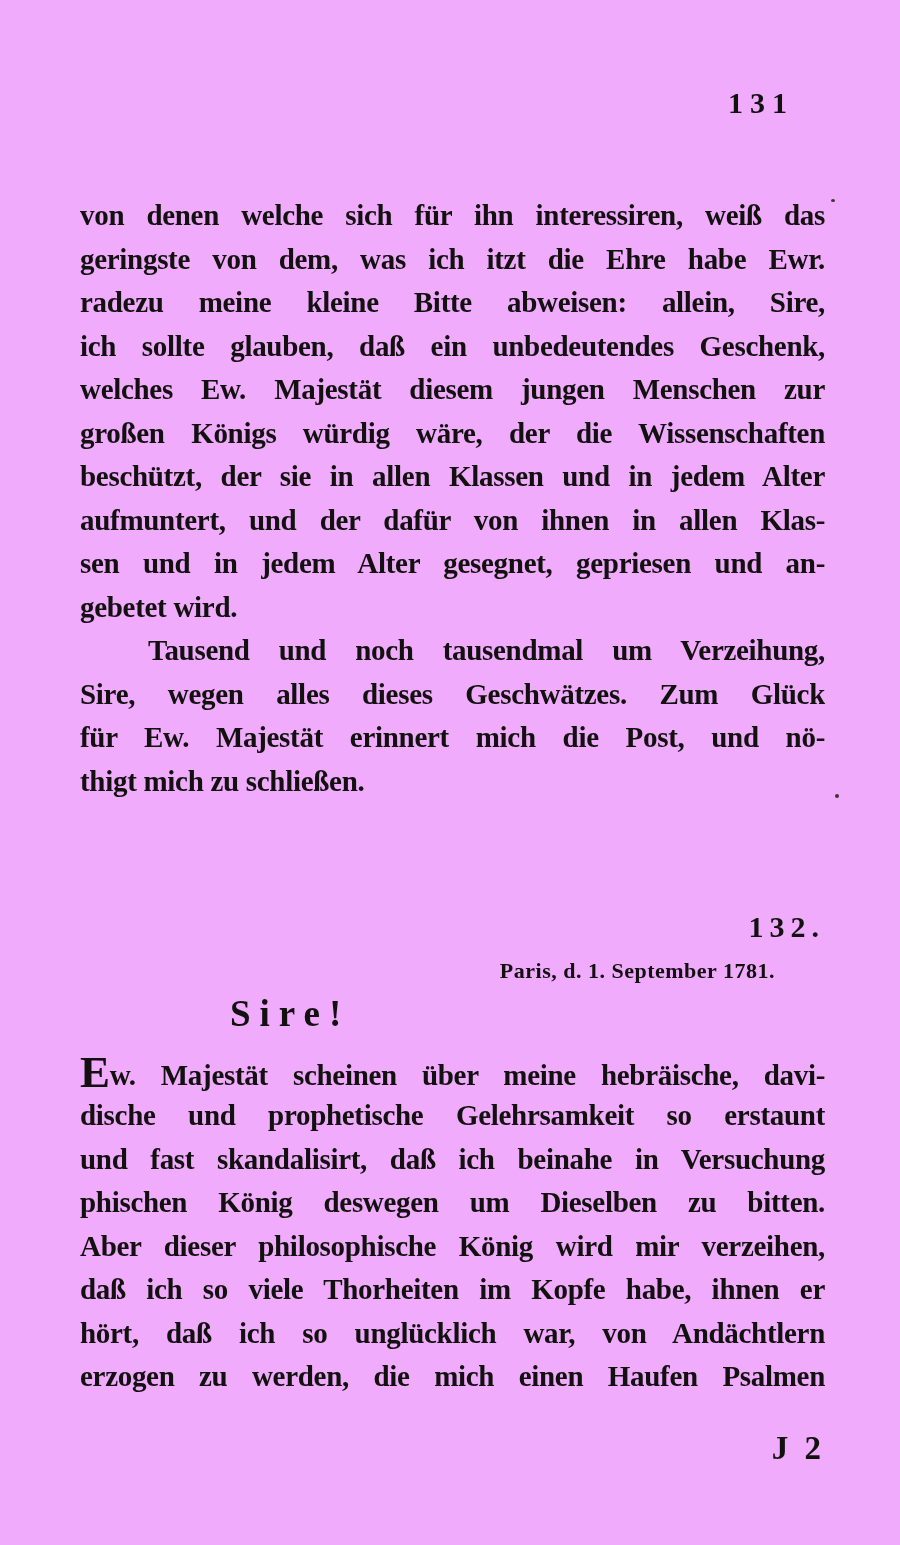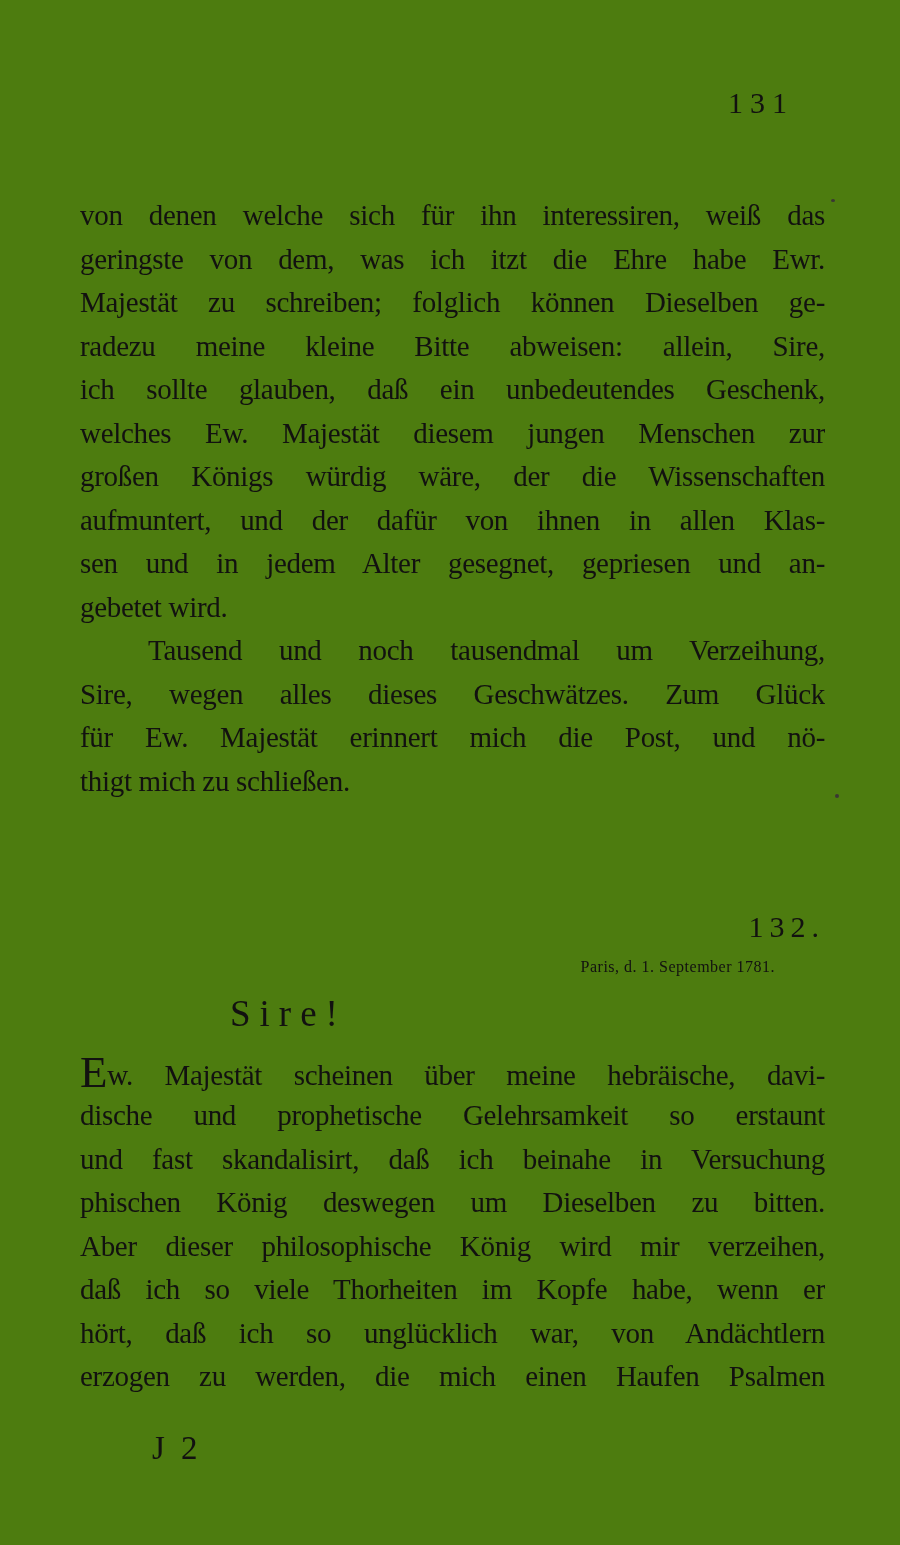--- a/index.html
+++ b/index.html
@@ -5,24 +5,24 @@
   html, body {
     margin: 0;
     padding: 0;
     background: #e8e6e0;
   }
   .page {
     position: relative;
     width: 900px;
     height: 1545px;
     margin: 0 auto;
-    background: #4d7c0f;
+    background: #f0abfc;
     color: #121110;
     font-family: "Liberation Serif", "DejaVu Serif", serif;
-    font-weight: 400;
+    font-weight: 700;
     overflow: hidden;
   }
   .pagenum {
     position: absolute;
     top: 86px;
     right: 106px;
     font-size: 30px;
     letter-spacing: 7px;
   }
   .textblock {
@@ -54,21 +54,21 @@
     letter-spacing: 6px;
   }
   .dateline {
     position: absolute;
     top: 958px;
     left: 80px;
     width: 745px;
     box-sizing: border-box;
     text-align: right;
     padding-right: 50px;
-    font-size: 16px;
+    font-size: 22px;
     letter-spacing: 0.5px;
   }
   .salutation {
     position: absolute;
     top: 992px;
     left: 230px;
     font-size: 37px;
     letter-spacing: 9px;
   }
   #opening-line {
@@ -82,21 +82,21 @@
     line-height: 43.5px;
     vertical-align: -2px;
   }
   .sigmark {
     position: absolute;
     top: 1430px;
     left: 80px;
     width: 745px;
     box-sizing: border-box;
     padding-left: 72px;
-    text-align: left;
+    text-align: right;
     font-size: 33px;
     letter-spacing: 4px;
   }
   .speck {
     position: absolute;
     background: #3a3733;
     border-radius: 50%;
   }
   #speck1 { left: 831px; top: 199px; width: 4px; height: 3px; }
   #speck2 { left: 835px; top: 794px; width: 4px; height: 4px; }
@@ -107,25 +107,25 @@
 <div class="page">
 
   <div class="pagenum">131</div>
 
   <div class="speck" id="speck1"></div>
   <div class="speck" id="speck2"></div>
 
   <div class="textblock" id="letter131">
       <div class="line">von denen welche sich für ihn interessiren, weiß das</div>
       <div class="line">geringste von dem, was ich itzt die Ehre habe Ewr.</div>
-      <div class="line">Majestät zu schreiben; folglich können Dieselben ge-</div>
       <div class="line">radezu meine kleine Bitte abweisen: allein, Sire,</div>
       <div class="line">ich sollte glauben, daß ein unbedeutendes Geschenk,</div>
       <div class="line">welches Ew. Majestät diesem jungen Menschen zur</div>
       <div class="line">großen Königs würdig wäre, der die Wissenschaften</div>
+      <div class="line">beschützt, der sie in allen Klassen und in jedem Alter</div>
       <div class="line">aufmuntert, und der dafür von ihnen in allen Klas-</div>
       <div class="line">sen und in jedem Alter gesegnet, gepriesen und an-</div>
       <div class="line line-end">gebetet wird.</div>
       <div class="line line-indent">Tausend und noch tausendmal um Verzeihung,</div>
       <div class="line">Sire, wegen alles dieses Geschwätzes. Zum Glück</div>
       <div class="line">für Ew. Majestät erinnert mich die Post, und nö-</div>
       <div class="line line-end">thigt mich zu schließen.</div>
     </div>
 
   <div class="sec-num">132.</div>
@@ -136,20 +136,20 @@
 
   <div class="textblock line" id="opening-line">
     <span class="initial">E</span><span>w. Majestät scheinen über meine hebräische, davi-</span>
   </div>
 
   <div class="textblock" id="letter132-lines">
       <div class="line">dische und prophetische Gelehrsamkeit so erstaunt</div>
       <div class="line">und fast skandalisirt, daß ich beinahe in Versuchung</div>
       <div class="line">phischen König deswegen um Dieselben zu bitten.</div>
       <div class="line">Aber dieser philosophische König wird mir verzeihen,</div>
-      <div class="line">daß ich so viele Thorheiten im Kopfe habe, wenn er</div>
+      <div class="line">daß ich so viele Thorheiten im Kopfe habe, ihnen er</div>
       <div class="line">hört, daß ich so unglücklich war, von Andächtlern</div>
       <div class="line">erzogen zu werden, die mich einen Haufen Psalmen</div>
     </div>
 
   <div class="sigmark">J 2</div>
 
 </div>
 
 </body></html>

